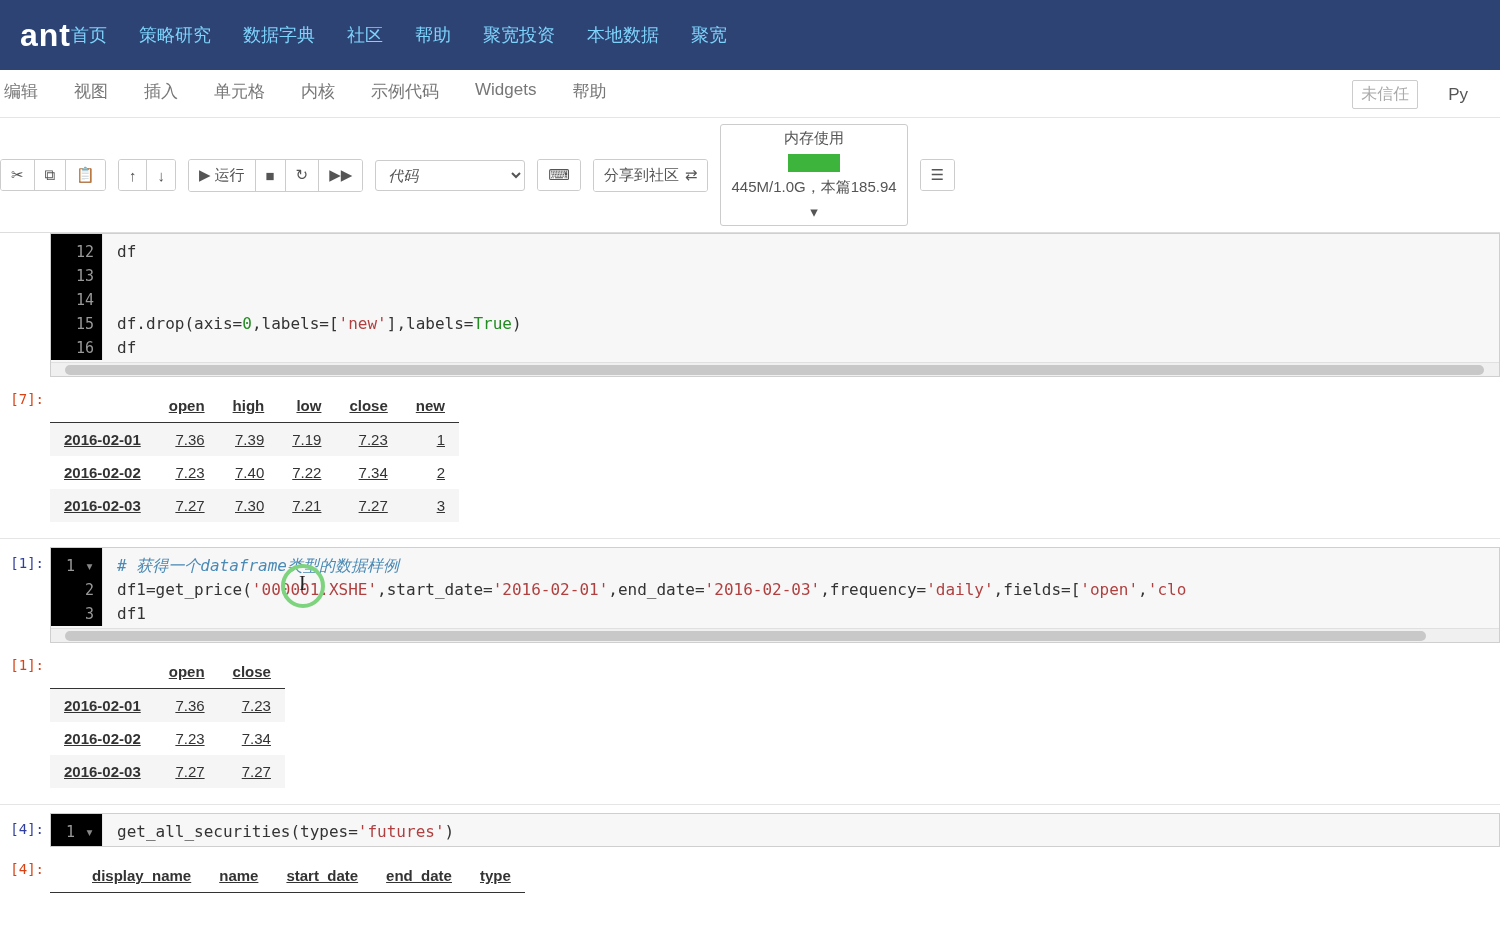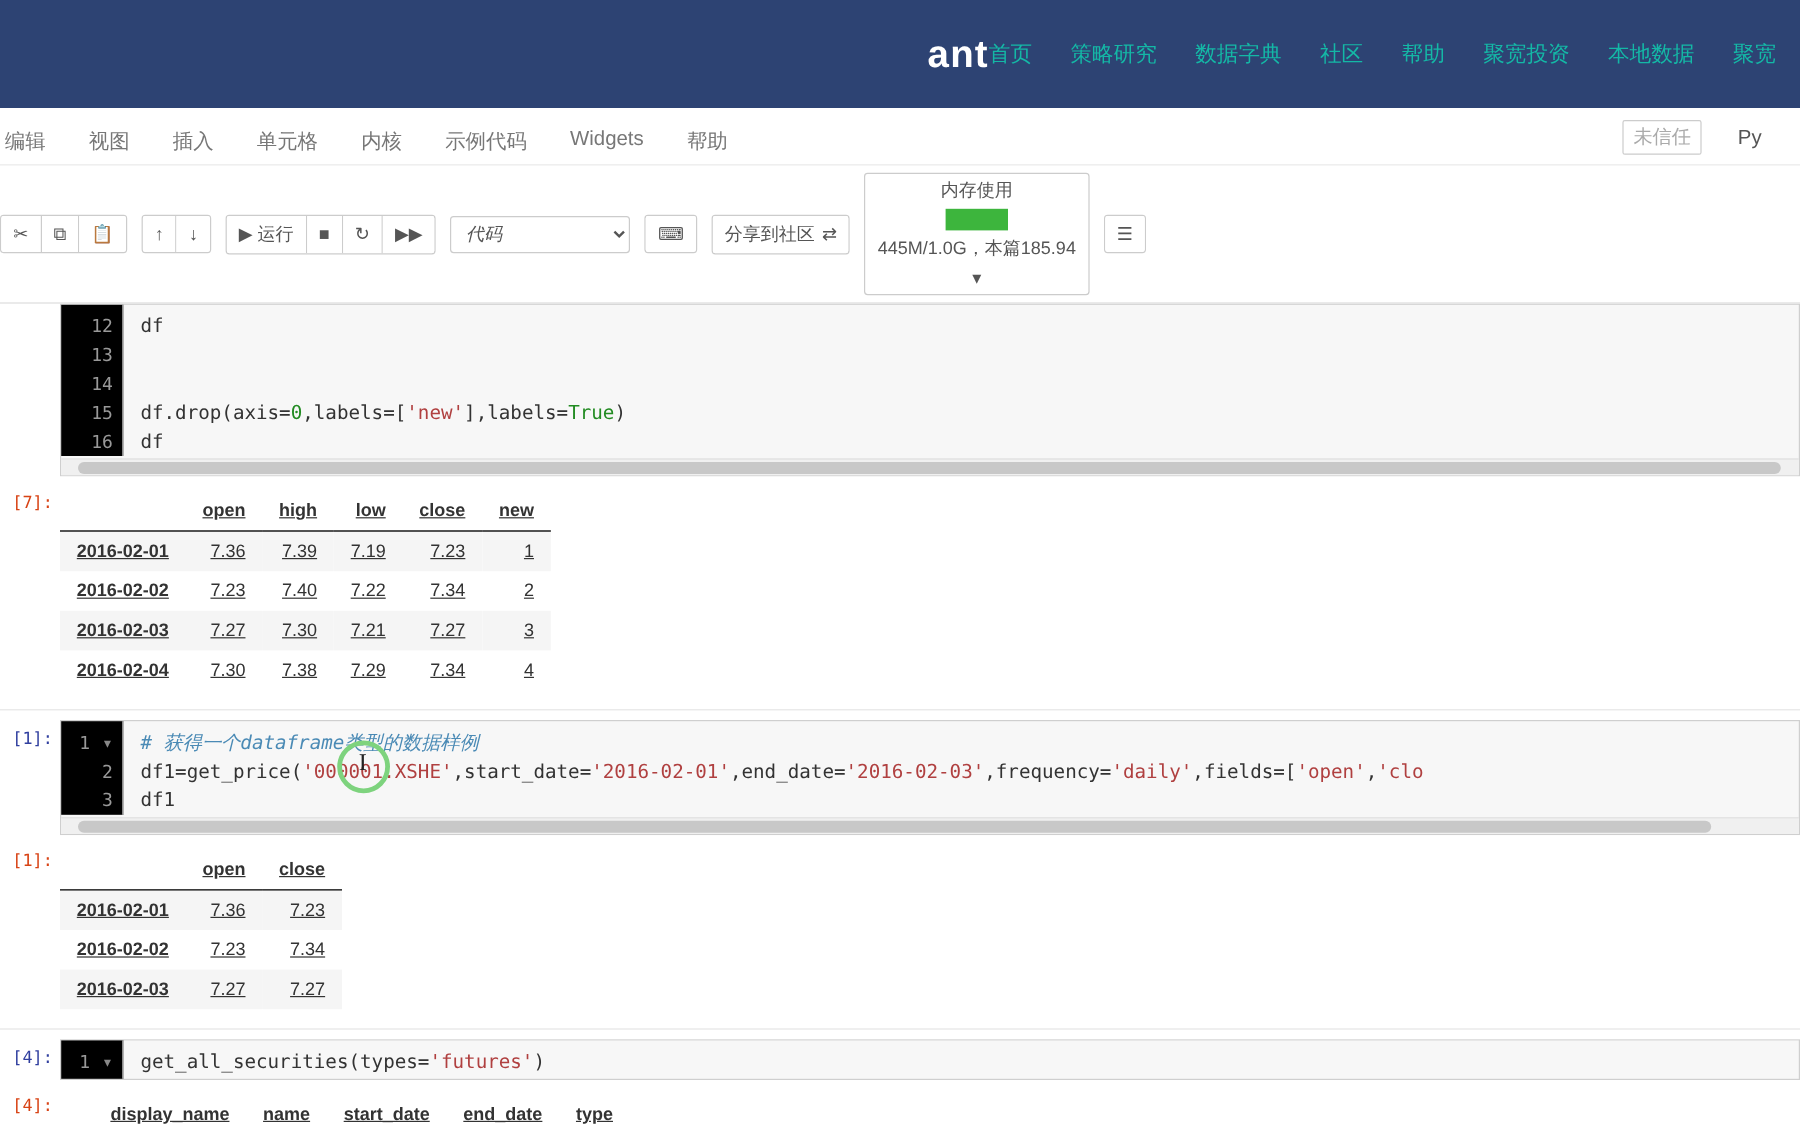--- a/index.html
+++ b/index.html
@@ -1,23 +1,23 @@
 <!DOCTYPE html>
 <html><head>
 <meta charset="utf-8">
 <style>
 * { box-sizing: border-box; margin: 0; padding: 0; }
 body { font-family: "Helvetica Neue", Helvetica, Arial, sans-serif; font-size: 14px; color: #333; background: #fff; overflow-x: hidden; }
 
-.top-nav { background: #2d4373; color: #fff; height: 90px; display: flex; align-items: center; padding: 0 20px; justify-content: flex-end; }
+.top-nav { background: #2d4373; color: #fff; height: 70px; display: flex; align-items: center; padding: 0 20px; justify-content: flex-start; }
 .top-nav .brand { font-size: 32px; font-weight: bold; color: #fff; letter-spacing: 1px; }
 .top-nav .links { display: flex; gap: 32px; }
-.top-nav .links a { color: #14b8a6; text-decoration: none; font-size: 18px; }
-
-.menu-bar { background: #fff; border-bottom: 1px solid #e5e5e5; padding: 10px 0 8px 0; display: flex; align-items: flex-end; }
+.top-nav .links a { color: #7dd3fc; text-decoration: none; font-size: 18px; }
+
+.menu-bar { background: #fff; border-bottom: 1px solid #e5e5e5; padding: 10px 0 8px 0; display: flex; align-items: flex-start; }
 .menu-bar .menu-items { display: flex; gap: 36px; padding-left: 4px; }
 .menu-bar .menu-items span { color: #777; font-size: 17px; cursor: pointer; }
 .menu-bar .right { margin-left: auto; padding-right: 32px; display: flex; gap: 30px; align-items: center; }
 .menu-bar .trust { font-size: 16px; color: #aaa; border: 1px solid #ccc; padding: 3px 8px; border-radius: 2px; }
 .menu-bar .kernel { font-size: 17px; color: #555; }
 
 .toolbar { background: #fff; border-bottom: 1px solid #ddd; padding: 6px 0; display: flex; align-items: center; gap: 12px; }
 .tb-group { display: flex; border: 1px solid #ccc; border-radius: 3px; overflow: hidden; }
 .tb-btn { background: #fff; border: none; border-right: 1px solid #ccc; padding: 6px 10px; font-size: 15px; color: #555; cursor: pointer; display: flex; align-items: center; gap: 4px; min-height: 30px; }
 .tb-btn:last-child { border-right: none; }
@@ -209,28 +209,20 @@
               <td>2</td>
             </tr>
           <tr>
               <th>2016-02-03</th>
               <td>7.27</td>
               <td>7.30</td>
               <td>7.21</td>
               <td>7.27</td>
               <td>3</td>
             </tr>
-          <tr>
-              <th>2016-02-04</th>
-              <td>7.30</td>
-              <td>7.38</td>
-              <td>7.29</td>
-              <td>7.34</td>
-              <td>4</td>
-            </tr>
         </tbody>
       </table>
     </div>
   </div>
 
   <div class="cell-sep"></div>
 
   <div class="cell">
     <div class="prompt">[1]:</div>
     <div class="cell-body">

